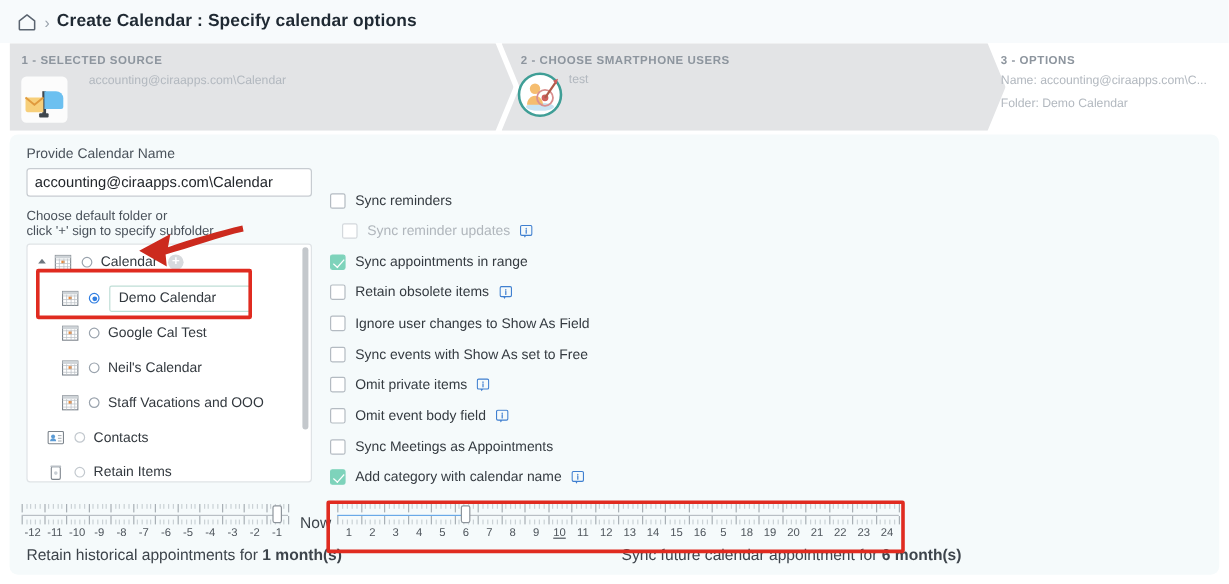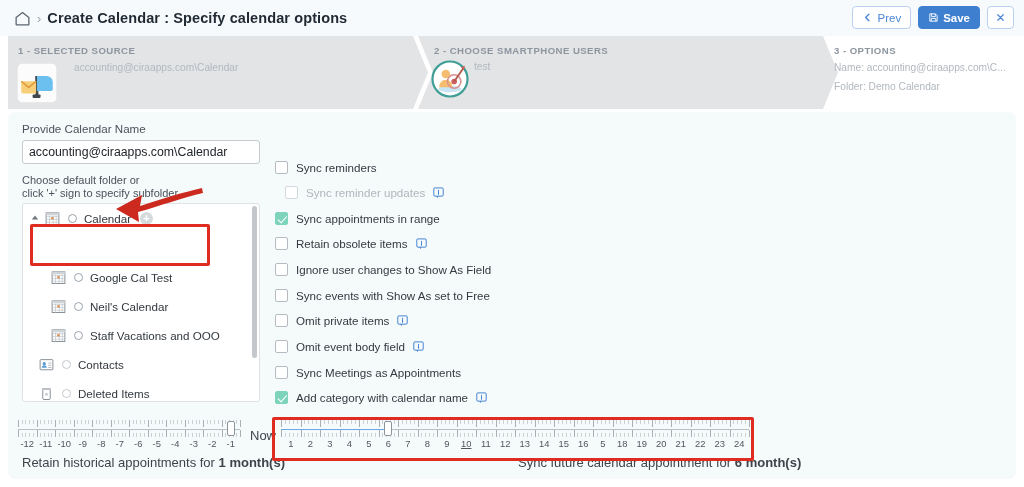--- a/index.html
+++ b/index.html
@@ -187,41 +187,20 @@
     <div class="breadcrumb">
       <span>
         <svg class="home-icon" viewBox="0 0 24 24" fill="none" stroke="currentColor" stroke-width="1.8" stroke-linecap="round" stroke-linejoin="round">
           <path d="M3 10.5 12 3.5l9 7V20a1 1 0 0 1-1 1H4a1 1 0 0 1-1-1z"></path>
         </svg>
       </span>
       <span class="bc-sep">›</span>
       <span class="bc-title">Create Calendar  :  Specify calendar options</span>
     </div>
 
-    <div class="topbar-actions">
-      <div class="btn btn-prev">
-        <svg class="mini-ico" viewBox="0 0 24 24" fill="none" stroke="currentColor" stroke-width="3" stroke-linecap="round" stroke-linejoin="round">
-            <path d="M15 5 8 12l7 7"></path>
-          </svg>
-        <span>Prev</span>
-      </div>
-      <div class="btn btn-save">
-        <svg class="mini-ico" viewBox="0 0 24 24" fill="none" stroke="currentColor" stroke-width="2" stroke-linejoin="round">
-            <path d="M4 4h12l4 4v12H4z"></path>
-            <path d="M8 4v6h8V4"></path>
-            <path d="M7 20v-6h10v6"></path>
-          </svg>
-        <span>Save</span>
-      </div>
-      <div class="btn btn-close">
-        <svg class="mini-ico" viewBox="0 0 24 24" fill="none" stroke="currentColor" stroke-width="2.6" stroke-linecap="round">
-            <path d="M6 6l12 12M18 6 6 18"></path>
-          </svg>
-      </div>
-    </div>
   </div>
 
   <div class="steps">
 
     <div class="step" style="left:8px; width:420px;">
       <svg class="step-bg" width="420" height="73" viewBox="0 0 420 73" preserveAspectRatio="none">
         <path d="M0 0 H405 L420 36.5 L405 73 H0 Z" fill="#e3e4e6"></path>
       </svg>
       <div class="step-label" style="left:10px; top:9px;">1 - SELECTED SOURCE</div>
       <div class="step-sub" style="left:66px; top:26px;">accounting@ciraapps.com\Calendar</div>
@@ -288,20 +267,32 @@
           <rect x="1.5" y="2.5" width="17" height="3.2" fill="#cfd4d8"></rect>
           <rect x="8.2" y="8.2" width="3.6" height="3.3" fill="#e8893a"></rect>
           <path d="M1.5 7.5H18.5M1.5 11.5H18.5M1.5 15H18.5M6 6H6.01M6 6V18M11 6V18M15 6V18" stroke="#b9bfc5" stroke-width="0.8"></path>
         </svg>
       </span>
       <span class="radio" style="margin-left:8px;"></span>
       <span class="tree-text" style="margin-left:7px;">Calendar</span>
       <span class="plus-badge" style="margin-left:9px;">+</span>
     </div>
 
+    <div class="tree-row" style="top:30px;">
+      <span style="margin-left:28px;">
+        <svg class="cal-ico" viewBox="0 0 20 20">
+          <rect x="1.5" y="2.5" width="17" height="15.5" fill="#ffffff" stroke="#7c848c" stroke-width="1.2"></rect>
+          <rect x="1.5" y="2.5" width="17" height="3.2" fill="#cfd4d8"></rect>
+          <rect x="8.2" y="8.2" width="3.6" height="3.3" fill="#e8893a"></rect>
+          <path d="M1.5 7.5H18.5M1.5 11.5H18.5M1.5 15H18.5M6 6V18M11 6V18M15 6V18" stroke="#b9bfc5" stroke-width="0.8"></path>
+        </svg>
+      </span>
+      <span class="radio on" style="margin-left:8px;"></span>
+      <span class="edit-box" style="margin-left:8px; width:118px;">Demo Calendar</span>
+    </div>
 
     <div class="tree-row" style="top:59px;">
       <span style="margin-left:28px;">
         <svg class="cal-ico" viewBox="0 0 20 20">
           <rect x="1.5" y="2.5" width="17" height="15.5" fill="#ffffff" stroke="#7c848c" stroke-width="1.2"></rect>
           <rect x="1.5" y="2.5" width="17" height="3.2" fill="#cfd4d8"></rect>
           <rect x="8.2" y="8.2" width="3.6" height="3.3" fill="#e8893a"></rect>
           <path d="M1.5 7.5H18.5M1.5 11.5H18.5M1.5 15H18.5M6 6V18M11 6V18M15 6V18" stroke="#b9bfc5" stroke-width="0.8"></path>
         </svg>
       </span>
@@ -350,21 +341,21 @@
 
     <div class="tree-row" style="top:175px;">
       <span style="margin-left:16px;">
         <svg class="cal-ico" viewBox="0 0 20 20">
           <rect x="5" y="4" width="10" height="14" rx="1.5" fill="#ffffff" stroke="#7c848c" stroke-width="1.2"></rect>
           <rect x="4" y="2.6" width="12" height="2" rx="0.8" fill="#b9bfc5"></rect>
           <circle cx="10" cy="11" r="2" fill="#c8ced4"></circle>
         </svg>
       </span>
       <span class="radio dim" style="margin-left:8px;"></span>
-      <span class="tree-text" style="margin-left:7px;">Deleted Items</span>
+      <span class="tree-text" style="margin-left:7px;">Retain Items</span>
     </div>
 
     <div class="tree-vscroll"></div>
   </div>
 
   <div>
 
     <div class="chk-row" style="left:275px; top:161px;">
       <span class="cbox"></span>
       <span class="chk-text">Sync reminders</span>

